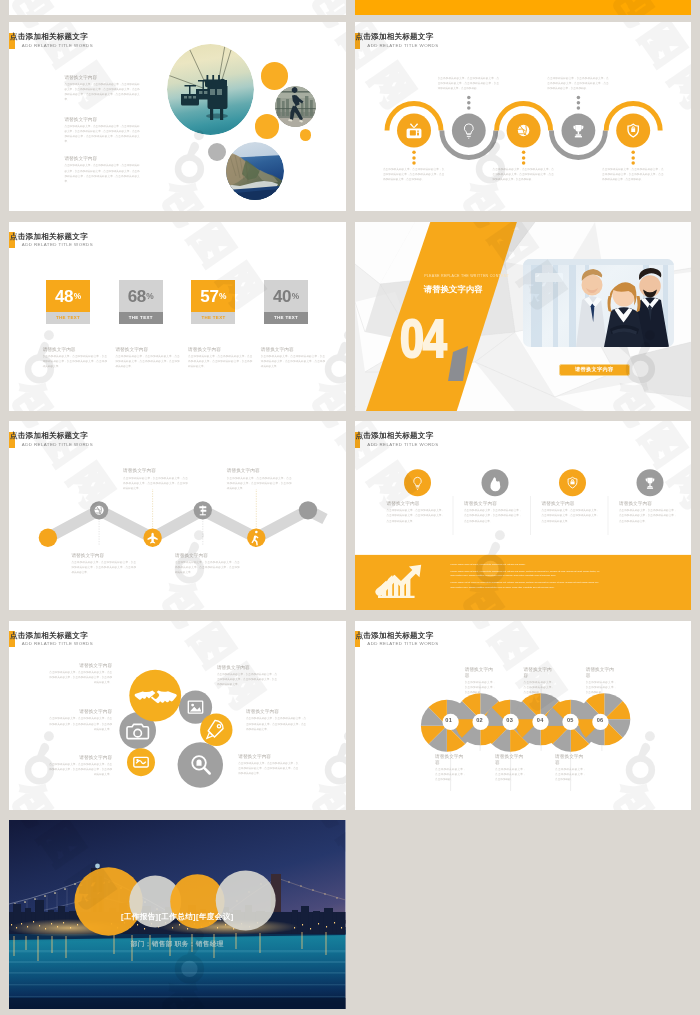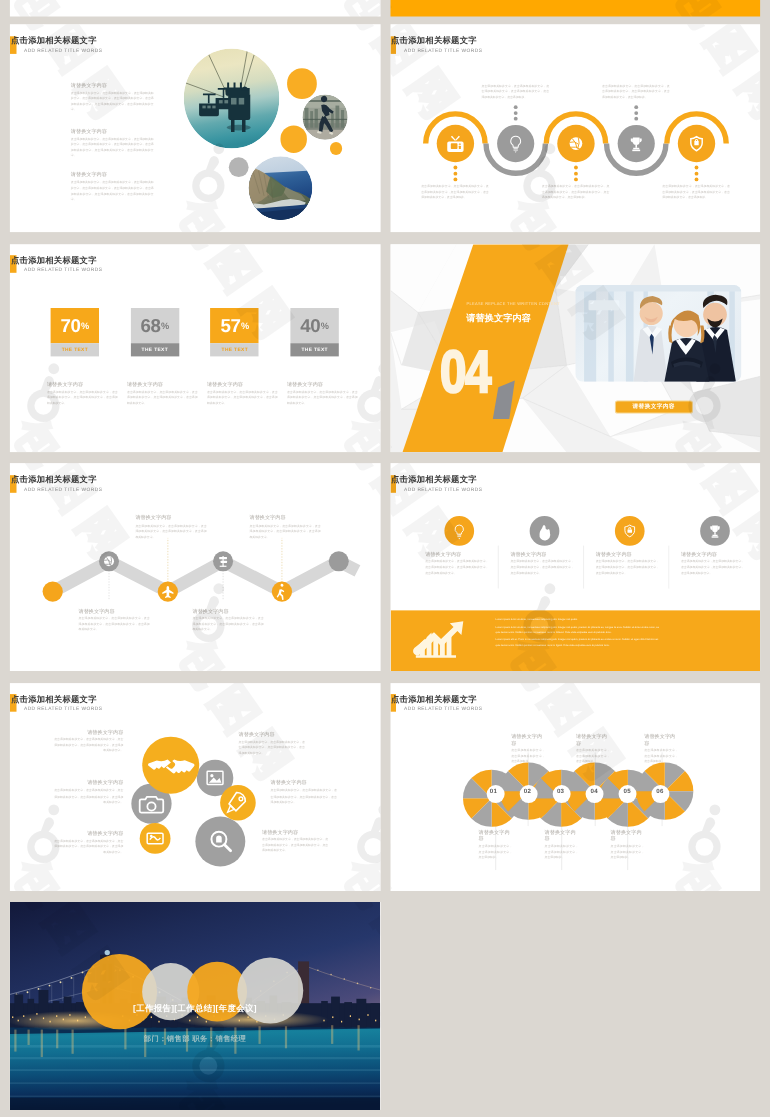--- a/index.html
+++ b/index.html
@@ -331,21 +331,21 @@
       </div>
   </div>
 
   <div class="slide col1 r2">
     <div class="sbar"></div>
     <div class="stitle">点击添加相关标题文字</div>
     <div class="ssub">ADD RELATED TITLE WORDS</div>
 
     <div class="pbox" style="left:37px;top:58.9px;">
       <div class="pval orange">
-        <span class="pnum">70</span>
+        <span class="pnum">48</span>
           <span class="ppct">%</span>
       </div>
       <div class="plab orange">THE TEXT</div>
     </div>
     <div class="pbox" style="left:109.7px;top:58.9px;">
       <div class="pval gray">
         <span class="pnum">68</span>
           <span class="ppct">%</span>
       </div>
       <div class="plab gray">THE TEXT</div>

